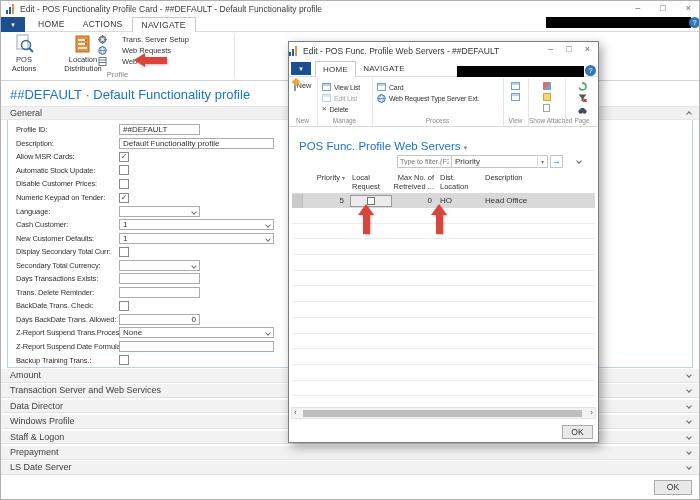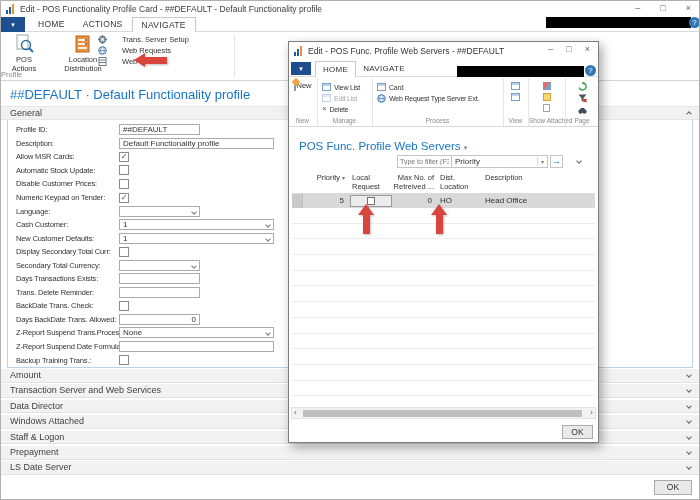--- a/index.html
+++ b/index.html
@@ -28,21 +28,21 @@
   .redaction { position:absolute; background:#000; }
   .help-badge { position:absolute; width:11px; height:11px; border-radius:50%;
                 background:#3176b5; color:#fff; font-size:8px; text-align:center; line-height:11px; }
 
   
   .ribbon { position:absolute; left:0; top:31px; right:0; height:49px; background:#fff;
             border-bottom:1px solid #d4d4d4; }
   .bigbtn { position:absolute; top:2px; text-align:center; font-size:7.5px; line-height:8.5px; color:#333; }
   .bigbtn .bicon { margin:0 auto 2px auto; display:block; }
   .ribbon-sep { position:absolute; top:3px; width:1px; height:42px; background:#e4e4e4; }
-  .grouplabel { position:absolute; top:38px; left:0; width:233px; text-align:left;
+  .grouplabel { position:absolute; top:38px; left:0; width:233px; text-align:center;
                 font-size:7.5px; color:#8a8a8a; }
   .smallbtns { position:absolute; left:97px; top:2px; }
   .sbtn { display:flex; align-items:center; gap:15px; height:10px; margin-bottom:1px; font-size:7.5px; }
 
   
   .page-title { position:absolute; left:9px; top:86px; font-size:13px; color:#1874c5; }
   .fasttab-bar { position:absolute; left:0; right:0; height:14px; background:#f1f1f1;
                  border-top:1px solid #e6e6e6; border-bottom:1px solid #e6e6e6;
                  font-size:9px; color:#404040; line-height:13px; padding-left:9px; }
   .chv { display:inline-block; width:4px; height:4px; border-right:1px solid #666; border-bottom:1px solid #666; }
@@ -81,21 +81,21 @@
   .arrow-up { position:absolute; display:flex; flex-direction:column; align-items:center; z-index:20;
               filter:drop-shadow(1px 1px 1px rgba(0,0,0,.25)); }
   .arrow-up .head { width:0; height:0; border-left:8px solid transparent;
                     border-right:8px solid transparent; border-bottom:11px solid #d9453c; }
   .arrow-up .shaft { width:7px; height:19px; background:#d9453c; }
 
   
   .dialog { position:absolute; left:287px; top:40px; width:311px; height:402px; background:#fff;
             border:1px solid #7e7e7e; box-shadow:3px 4px 10px rgba(0,0,0,.35); z-index:10; }
   .dlg-titlebar { position:absolute; left:0; top:0; right:0; height:18px; display:flex;
-                  align-items:center; gap:4px; padding-left:5px; }
+                  align-items:center; gap:4px; }
   .dlg-title { font-size:8.5px; white-space:nowrap; }
   .dlg-controls { position:absolute; right:8px; top:2px; display:flex; gap:13px; font-size:9px; color:#666; }
   .dlg-tabrow { position:absolute; left:0; top:18px; right:0; height:17px; border-bottom:1px solid #dcdcdc; }
   .dlg-appbtn { position:absolute; left:2px; top:2px; width:20px; height:13px; background:#1d4e8f;
                 color:#fff; text-align:center; font-size:7px; line-height:13px; }
   .dlg-tabs { position:absolute; left:26px; top:1px; display:flex; height:16px; }
   .dlg-tabs .tab { font-size:8px; padding:3px 7px 0 7px; }
 
   .dlg-ribbon { position:absolute; left:0; top:36px; right:0; height:49px; border-bottom:1px solid #d8d8d8; }
   .rgroup { position:absolute; top:0; height:48px; border-left:1px solid #e6e6e6; }
@@ -491,17 +491,17 @@
       <span class="thumb"></span>
       <span class="ra">›</span>
     </div>
 
     <div class="btn" id="dlg-ok">OK</div>
   </div>
 
 <div class="secbar" style="top: 368px;"><span>Amount</span><span class="chv down secchv"></span></div>
     <div class="secbar" style="top: 383.4px;"><span>Transaction Server and Web Services</span><span class="chv down secchv"></span></div>
     <div class="secbar" style="top: 398.8px;"><span>Data Director</span><span class="chv down secchv"></span></div>
-    <div class="secbar" style="top: 414.2px;"><span>Windows Attached</span><span class="chv down secchv"></span></div>
+    <div class="secbar" style="top: 414.2px;"><span>Windows Profile</span><span class="chv down secchv"></span></div>
     <div class="secbar" style="top: 429.6px;"><span>Staff &amp; Logon</span><span class="chv down secchv"></span></div>
     <div class="secbar" style="top: 445px;"><span>Prepayment</span><span class="chv down secchv"></span></div>
     <div class="secbar" style="top: 460.4px;"><span>LS Date Server</span><span class="chv down secchv"></span></div>
   </div>
 
 </body></html>

